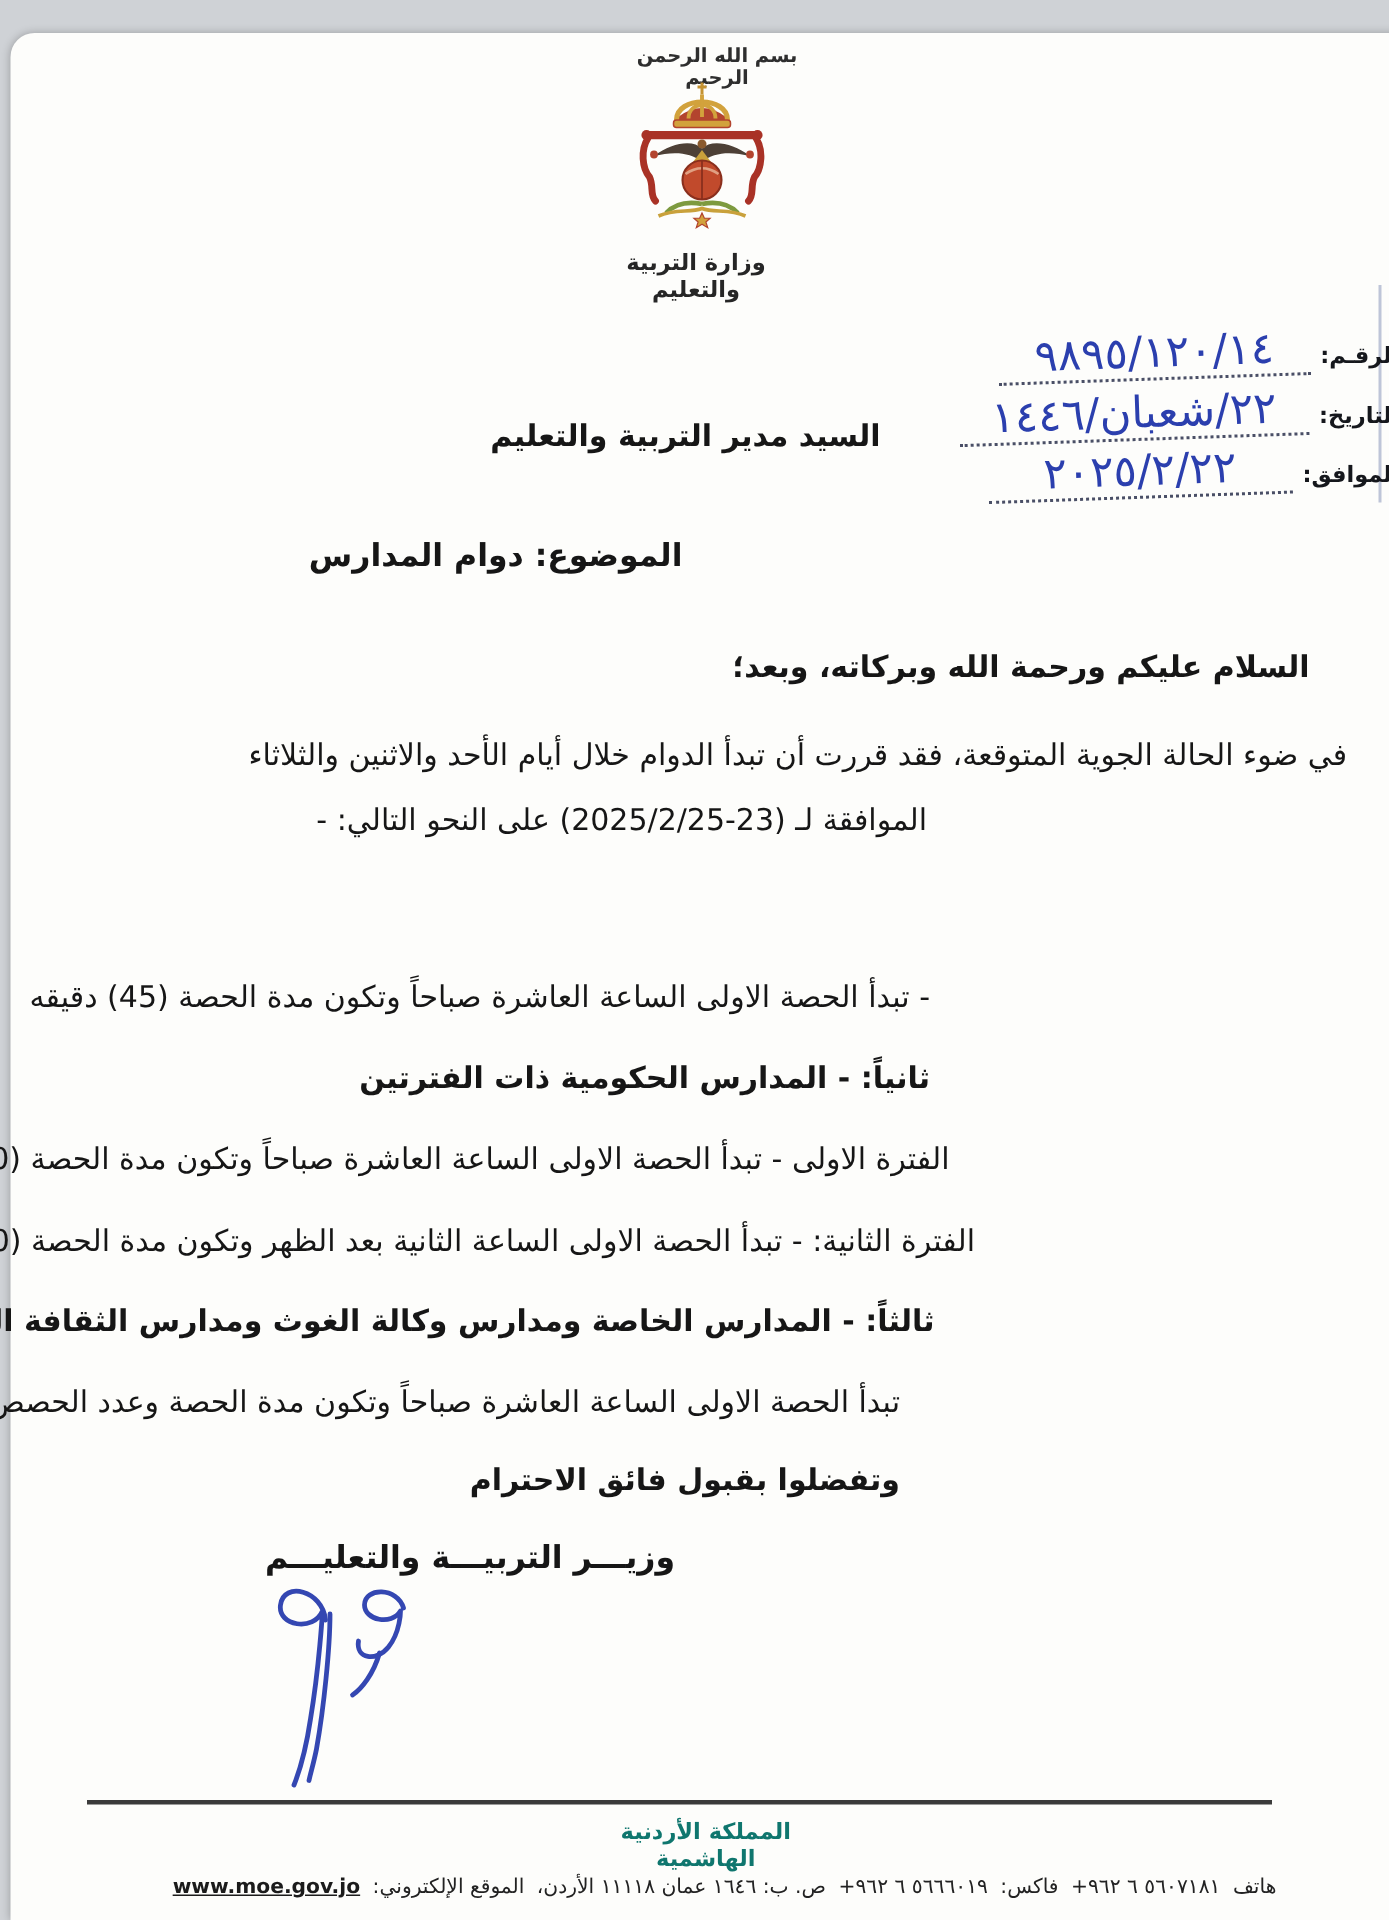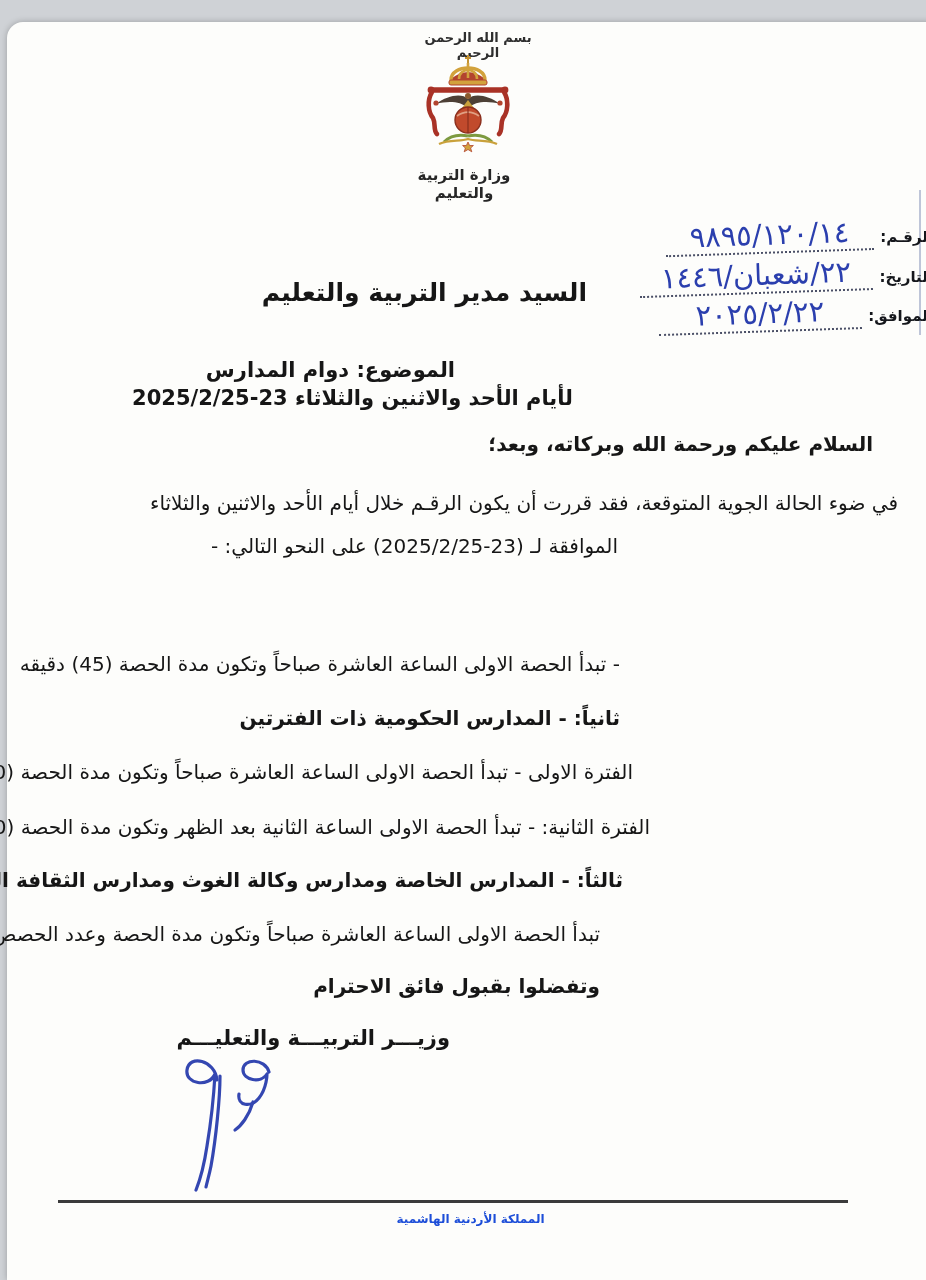--- a/index.html
+++ b/index.html
@@ -17,41 +17,41 @@
            font-size:15px;font-weight:bold;color:#262626;direction:rtl;}
   
   .ref-row{position:absolute;right:33px;direction:rtl;display:flex;align-items:flex-end;gap:6px;}
   .ref-label{font-size:15px;font-weight:bold;color:#15171c;white-space:nowrap;padding-bottom:4px;text-align:center;}
   .ref-value{display:inline-block;border-bottom:2px dotted #4a4f66;text-align:center;
              color:#2b3fae;font-size:29px;letter-spacing:2px;white-space:nowrap;
              transform:rotate(-2deg);transform-origin:right bottom;padding:0 4px 0 4px;}
   .ltrnum{direction:ltr;unicode-bidi:bidi-override;}
   .hand-rtl{direction:rtl;}
   
-  .l-recipient{top:278px;right:379px;font-size:25px;}
+  .l-recipient{top:278px;right:379px;font-size:20px;}
   .l-subject{top:330px;right:511px;font-size:21px;margin-top:28px;}
   .l-days{top:386px;right:393px;font-size:21px;}
   .l-greeting{top:432px;right:93px;margin-left:22px;}
   .l-intro1{top:491px;right:68px;}
   .l-intro2{top:534px;right:348px;}
   .l-s1h{top:594px;right:348px;}
   .l-s1l1{top:652px;right:346px;}
   .l-s2h{top:706px;right:346px;}
   .l-s2l1{top:760px;right:333px;}
   .l-s2l2{top:815px;right:316px;}
   .l-s3h{top:868px;right:343px;}
   .l-s3l1{top:922px;right:366px;}
   .l-closing{top:974px;right:366px;}
   .l-sigtitle{top:1026px;right:516px;font-size:21px;}
   .l-signame{top:1131px;right:521px;font-size:21px;}
   .signature{position:absolute;left:165px;top:1046px;}
   
   .footer-rule{position:absolute;left:58px;top:1200px;width:790px;height:3px;background:#3b3b3b;}
   .kingdom{position:absolute;left:383px;top:1212px;width:175px;text-align:center;
-           font-size:12px;font-weight:bold;color:#1d4ed8;direction:rtl;}
+           font-size:15px;font-weight:bold;color:#0f766e;direction:rtl;}
   .contact{position:absolute;left:40px;right:40px;top:1250px;text-align:center;direction:rtl;
            font-size:13.5px;color:#222;white-space:nowrap;}
   .contact .seg{margin:0 2px;}
   .weblink{font-weight:bold;text-decoration:underline;color:#1b1b1b;direction:ltr;unicode-bidi:bidi-override;}
   .scan-edge{position:absolute;left:919px;top:190px;width:2px;height:145px;background:#aeb6cf;opacity:.8;}
 </style>
 </head>
 <body>
 
 <div class="stage">
@@ -111,29 +111,24 @@
     <span class="ref-value hand-rtl" style="min-width:225px;">٢٢/شعبان/١٤٤٦</span>
   </div>
   <div class="ref-row" style="top:293px;">
     <span class="ref-label">الموافق:</span>
     <span class="ref-value ltrnum" style="min-width:195px;">٢٠٢٥/٢/٢٢</span>
   </div>
 
   <div class="line b l-recipient" dir="rtl">السيد مدير التربية والتعليم</div>
   <div class="line b l-subject" dir="rtl">الموضوع: دوام المدارس</div>
 
-  <div class="line b l-days" dir="rtl">
-    <span>لأيام الأحد والاثنين والثلاثاء</span>
-    <span> </span>
-    <span class="ltrnum">2025/2/25-23</span>
-  </div>
 
   <div class="line b l-greeting" dir="rtl">السلام عليكم ورحمة الله وبركاته، وبعد؛</div>
 
-  <div class="line l-intro1" dir="rtl">في ضوء الحالة الجوية المتوقعة، فقد قررت أن يكون الرقـم خلال أيام الأحد والاثنين والثلاثاء</div>
+  <div class="line l-intro1" dir="rtl">في ضوء الحالة الجوية المتوقعة، فقد قررت أن تبدأ الدوام خلال أيام الأحد والاثنين والثلاثاء</div>
 
   <div class="line l-intro2" dir="rtl">
     <span>الموافقة لـ (</span><span class="ltrnum">2025/2/25-23</span><span>) على النحو التالي: -</span>
   </div>
 
   <div class="line l-s1l1" dir="rtl">- تبدأ الحصة الاولى الساعة العاشرة صباحاً وتكون مدة الحصة (45) دقيقه</div>
 
   <div class="line b l-s2h" dir="rtl">ثانياً: - المدارس الحكومية ذات الفترتين</div>
   <div class="line l-s2l1" dir="rtl">الفترة الاولى - تبدأ الحصة الاولى الساعة العاشرة صباحاً وتكون مدة الحصة (40) دقيقه</div>
   <div class="line l-s2l2" dir="rtl">الفترة الثانية: - تبدأ الحصة الاولى الساعة الثانية بعد الظهر وتكون مدة الحصة (40) دقيقة</div>
@@ -153,13 +148,22 @@
         <path d="M104,26 C100,12 78,12 78,24 C78,34 96,38 102,28 C102,28 102,42 94,52 C86,62 72,60 74,48"></path>
         <path d="M88,56 C84,70 76,80 70,84"></path>
       </g>
     </svg>
   </div>
 
 
   <div class="footer-rule"></div>
   <div class="kingdom">المملكة الأردنية الهاشمية</div>
 
+  <div class="contact">
+    <span class="seg">هاتف</span>
+    <span class="seg ltrnum">+٩٦٢ ٦ ٥٦٠٧١٨١</span>
+    <span class="seg">فاكس:</span>
+    <span class="seg ltrnum">+٩٦٢ ٦ ٥٦٦٦٠١٩</span>
+    <span class="seg">ص. ب: ١٦٤٦ عمان ١١١١٨ الأردن،</span>
+    <span class="seg">الموقع الإلكتروني:</span>
+    <span class="seg weblink">www.moe.gov.jo</span>
+  </div>
 </div>
 
 </body></html>

